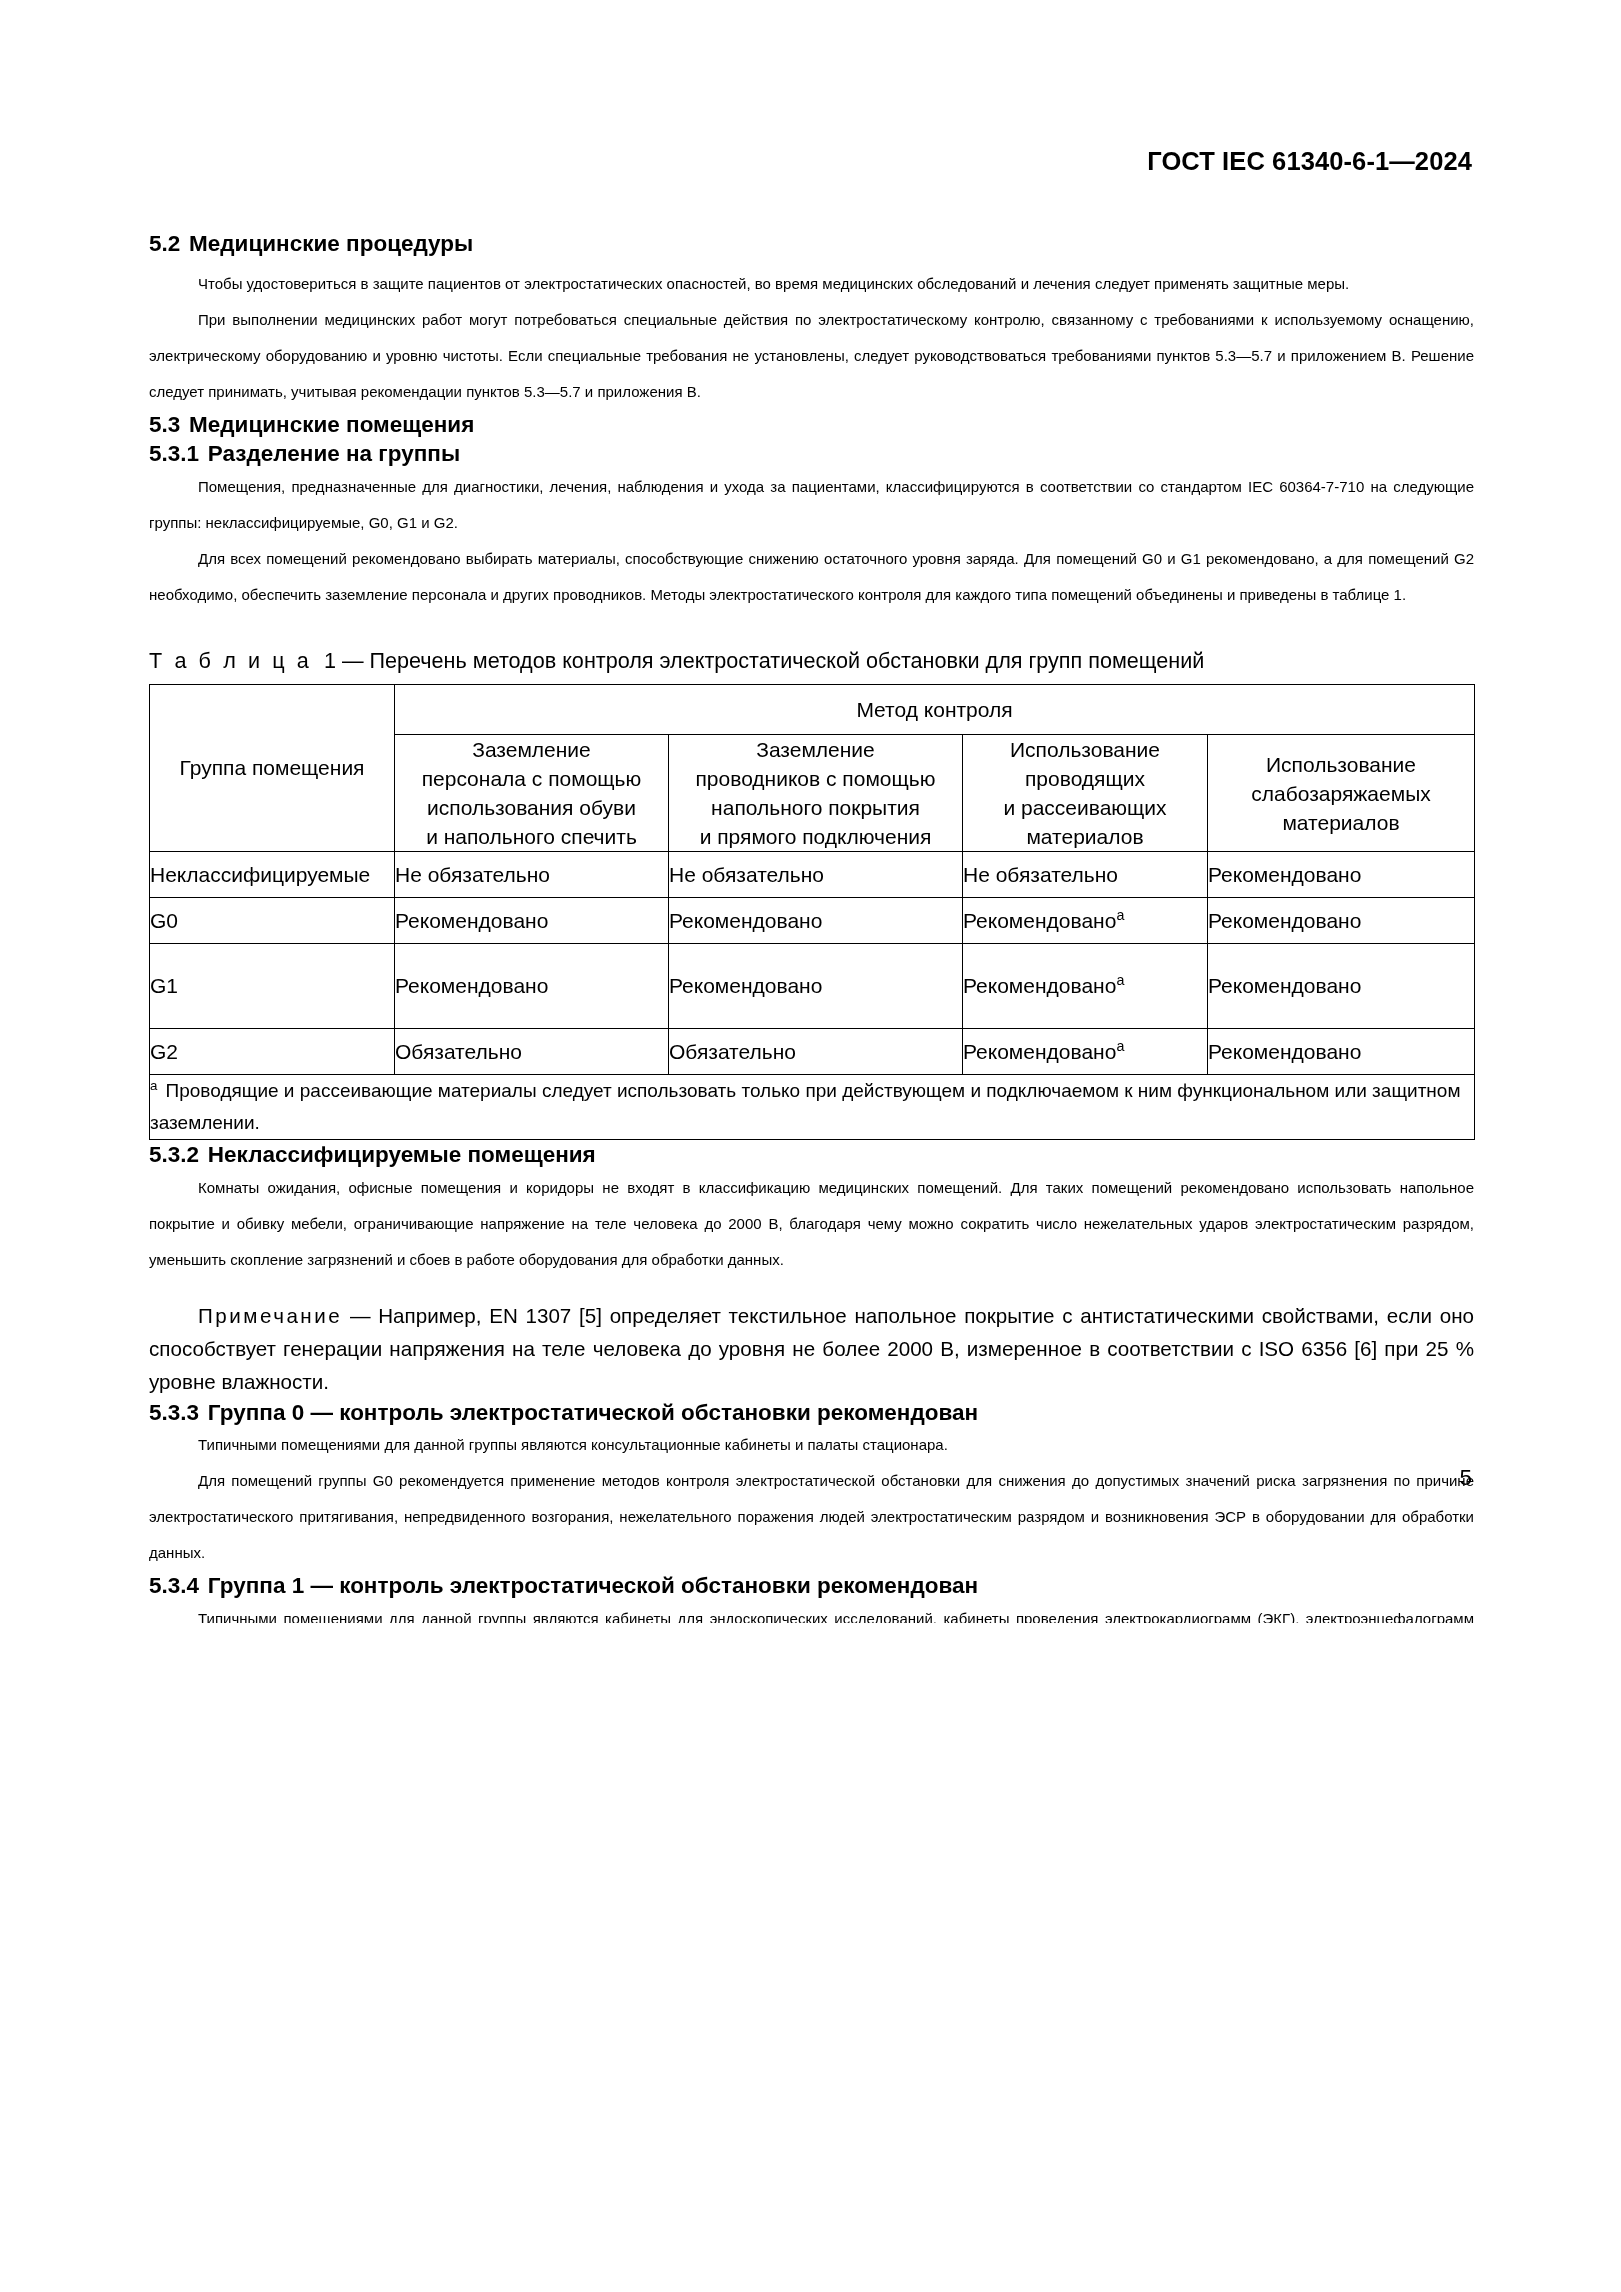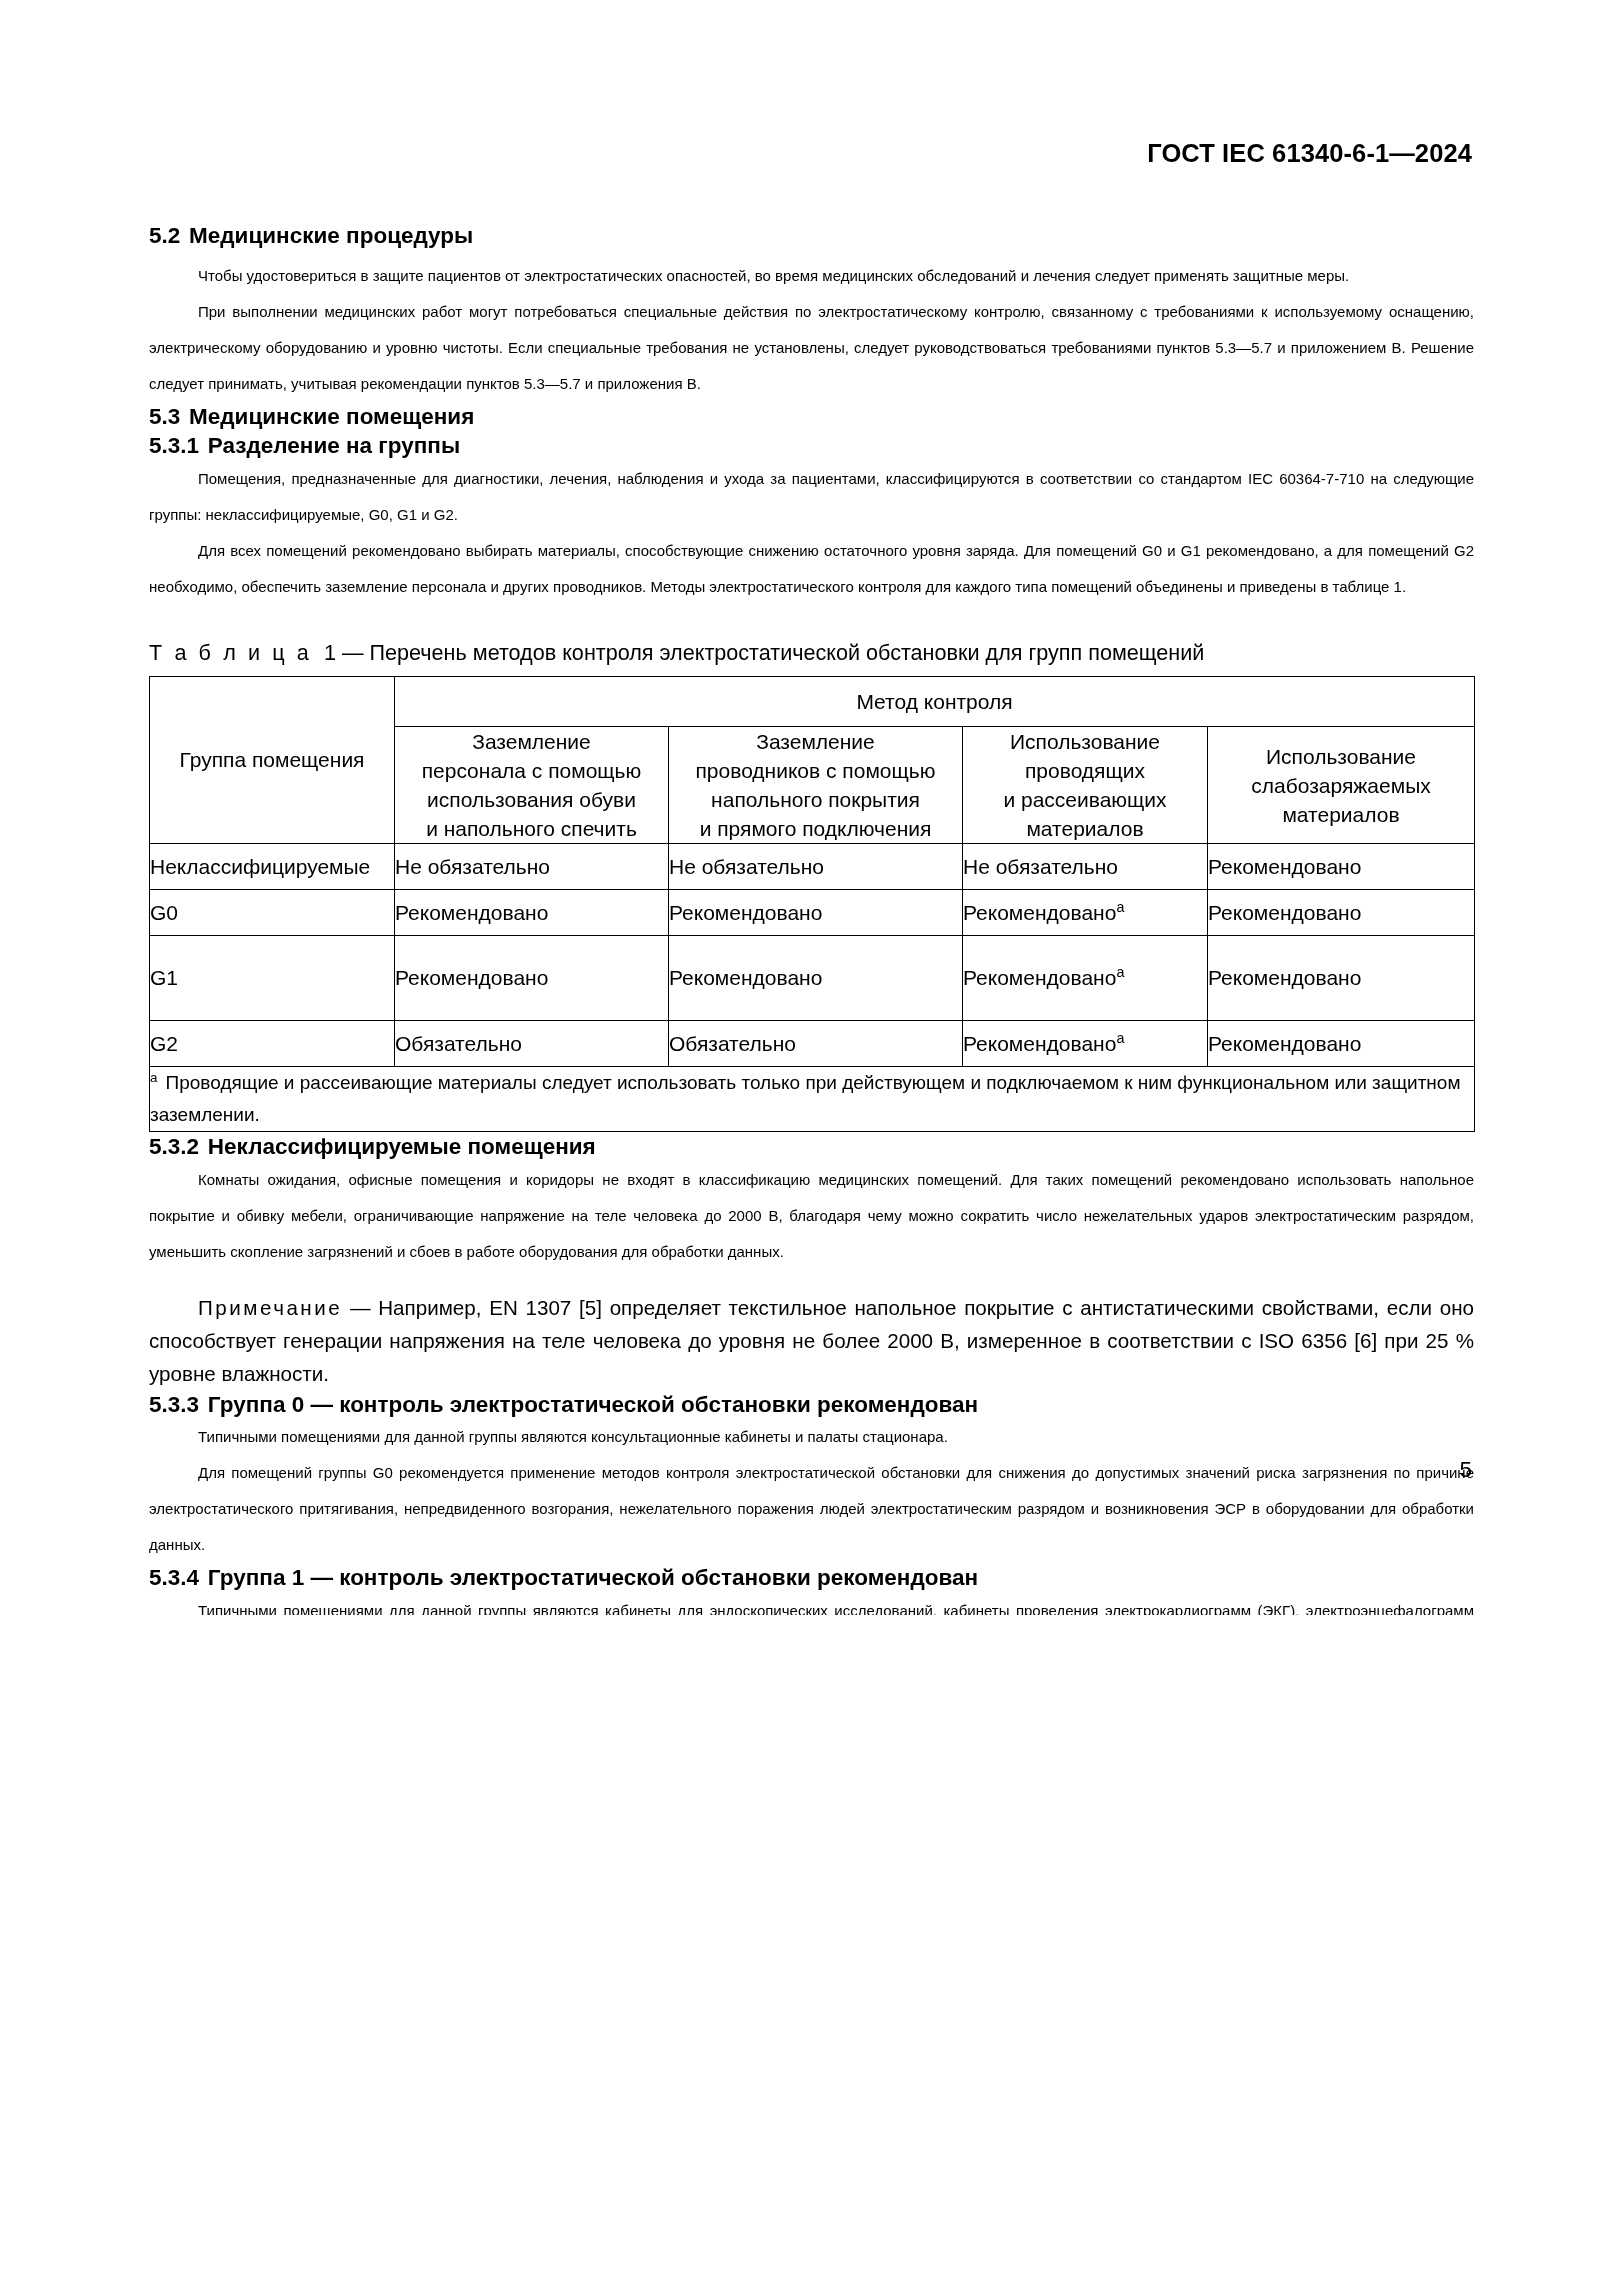--- a/index.html
+++ b/index.html
@@ -9,21 +9,21 @@
     background: #ffffff;
   }
   body {
     font-family: "Liberation Sans", sans-serif;
     color: #000000;
   }
   .page {
     position: relative;
     width: 1621px;
     height: 1615px;
-    margin: 0 auto;
+    margin: 8px auto;
     background: #ffffff;
     box-sizing: border-box;
     overflow: hidden;
   }
 
   
   .page-header {
     position: absolute;
     top: 139px;
     right: 149px;

